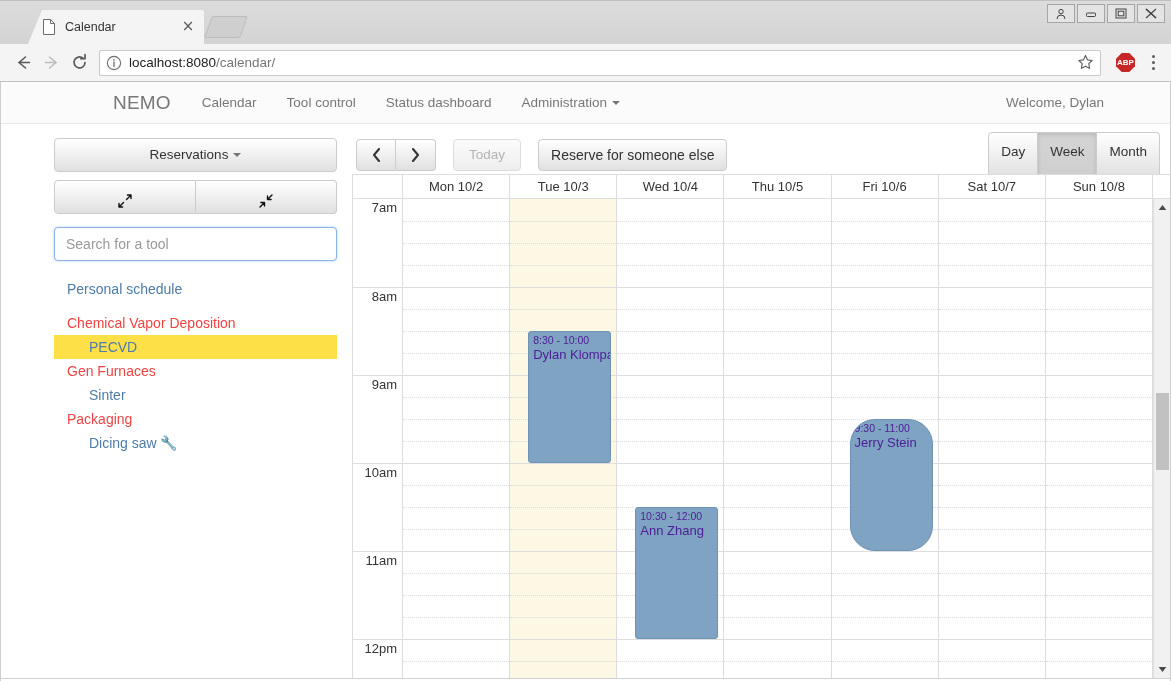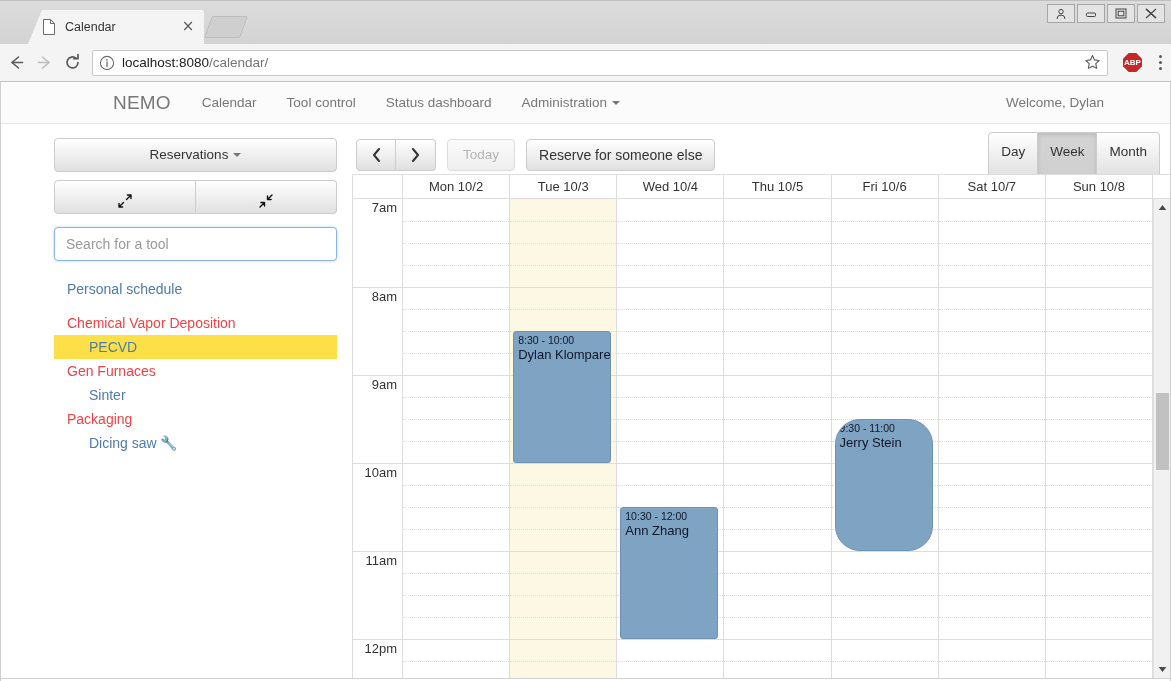--- a/index.html
+++ b/index.html
@@ -98,21 +98,21 @@
     color: #444;
   }
   .winbtn svg { display: block; }
 
   
   .toolbar {
     height: 38px;
     background: #f4f4f4;
     display: flex;
     align-items: center;
-    padding: 0 2px;
+    padding: 0 9px;
     border-bottom: 1px solid #c3c3c3;
   }
   .navbtn {
     width: 28px; height: 28px;
     display: flex; align-items: center; justify-content: center;
     color: #5a5a5a;
     flex: none;
     cursor: pointer;
   }
   .navbtn.disabled { color: #bdbdbd; }
@@ -308,20 +308,21 @@
     padding: 12px 0 0 0;
     display: flex;
     flex-direction: column;
   }
   .cal-toolbar {
     display: flex;
     align-items: center;
     padding: 0 10px 0 4px;
     height: 38px;
     flex: none;
+    gap: 6px;
   }
   .bg { display: flex; }
   .bg .btn { border-radius: 0; }
   .bg .btn:first-child { border-radius: 4px 0 0 4px; }
   .bg .btn:last-child { border-radius: 0 4px 4px 0; border-left: none; }
   .nav-arrow {
     width: 40px; height: 32px;
     display: flex; align-items: center; justify-content: center;
     font-size: 15px;
     color: #333;
@@ -428,25 +429,25 @@
     position: relative;
     min-width: 0;
   }
   .day-col.today { background: #fcf8e3; }
   .slot { height: 22px; border-top: 1px dotted #ddd; }
   .slot.hour-start { border-top: 1px solid #ddd; }
   .day-col .slot:first-child { border-top: none; }
 
   .event {
     position: absolute;
-    left: 3px; right: 5px;
+    left: 18px; right: 5px;
     background: #7fa3c3;
     border: 1px solid #6e92b3;
     border-radius: 3px;
-    color: #0f172a;
+    color: #4c1d95;
     padding: 2px 4px 4px 4px;
     overflow: hidden;
     cursor: pointer;
   }
   .event-time { font-size: 10.5px; line-height: 13px; white-space: nowrap; }
   .event-title { font-size: 13px; line-height: 16px; white-space: nowrap; }
 
   
   .vscroll {
     width: 17px; flex: none;

